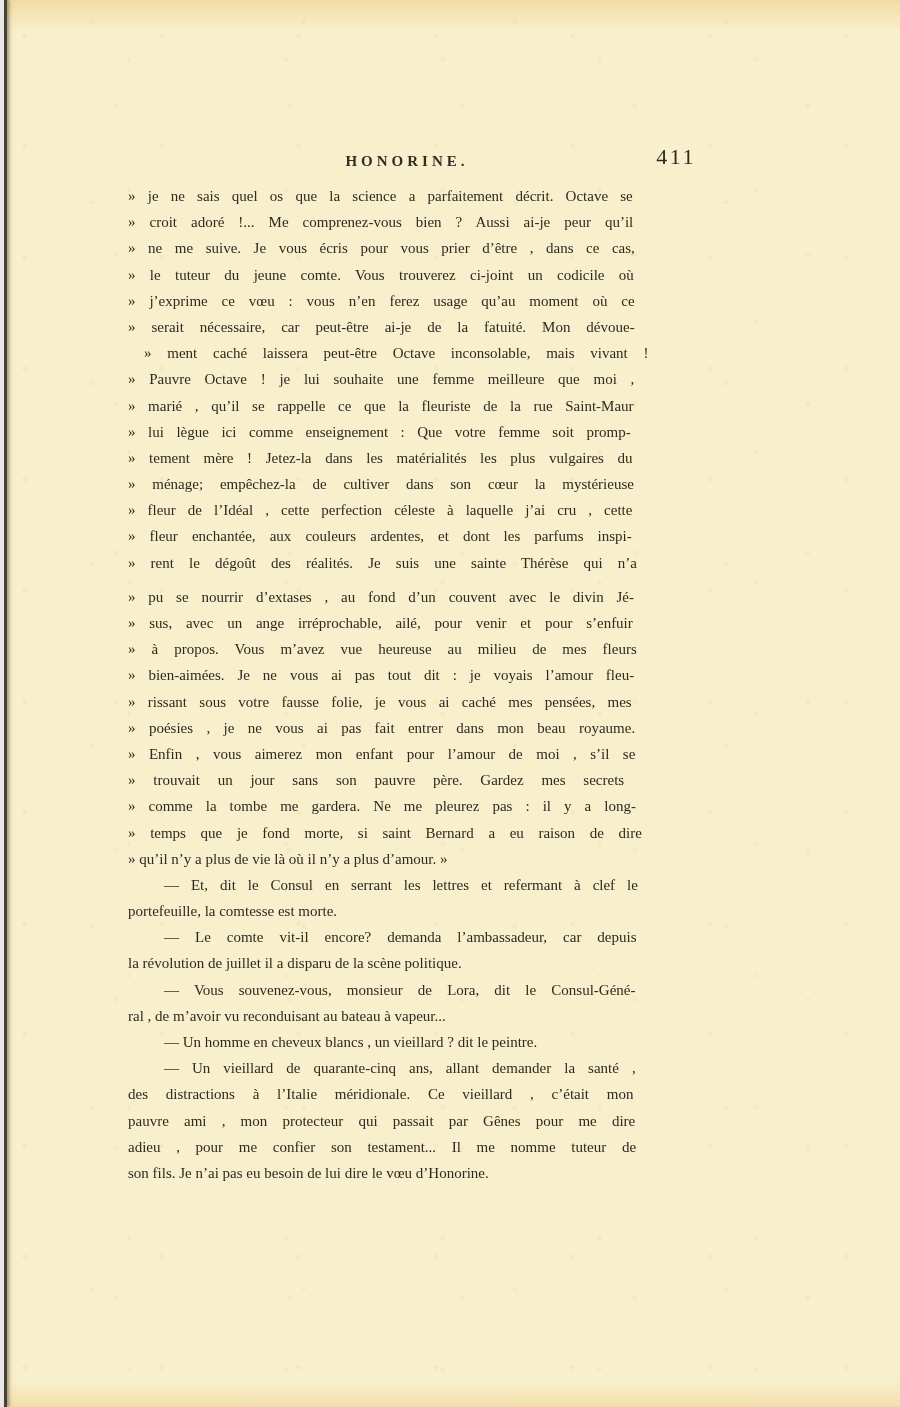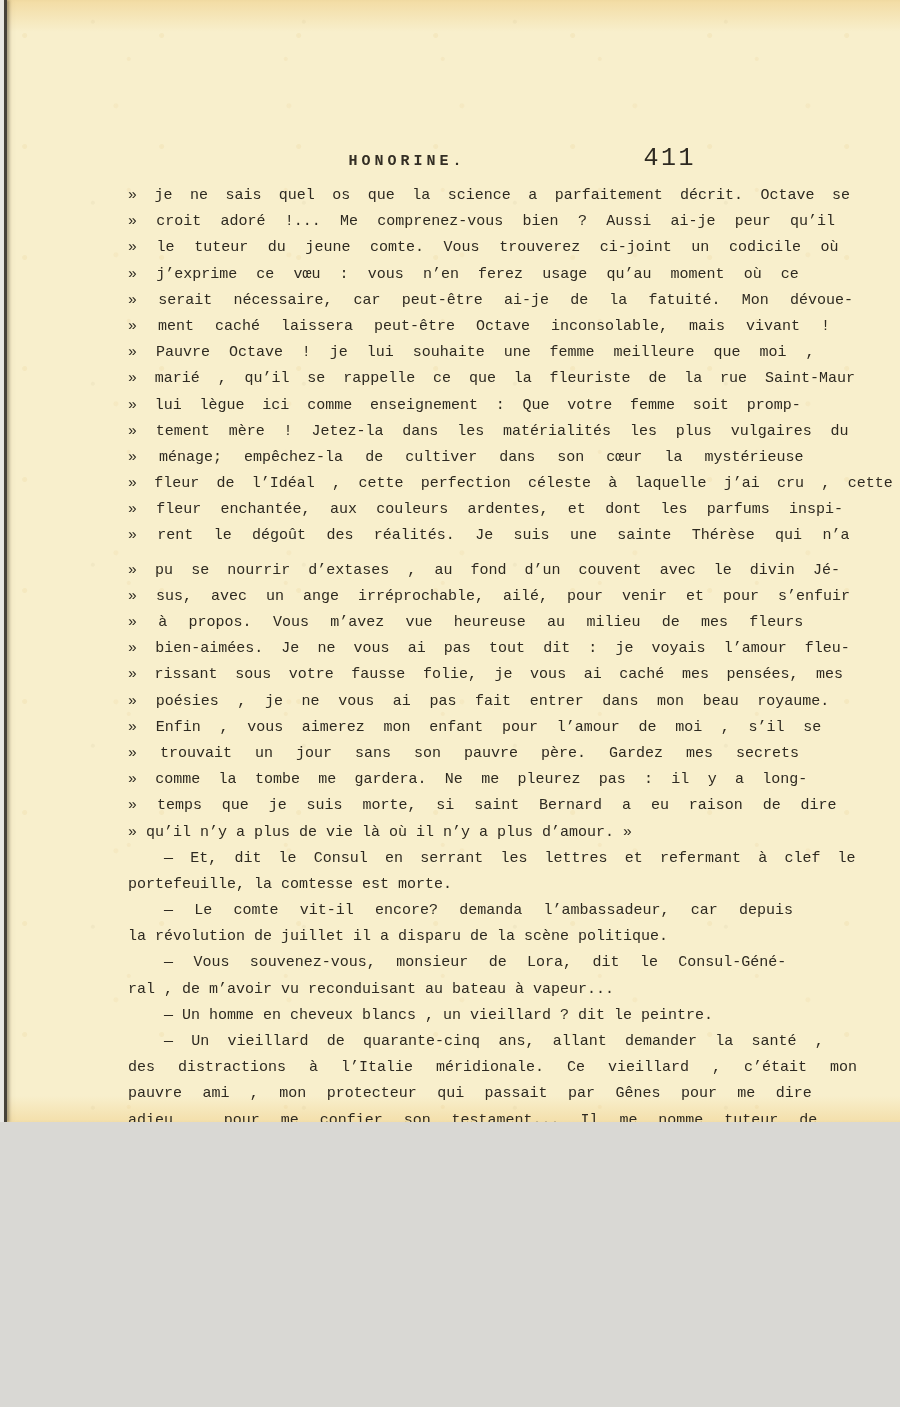--- a/index.html
+++ b/index.html
@@ -1,25 +1,25 @@
 <!DOCTYPE html>
 <html lang="fr"><head>
 <meta charset="utf-8">
 <title>Honorine — page 411</title>
 <style>
   html, body { margin: 0; padding: 0; background: #d9d8d4; }
 
   .scan {
     position: relative;
     width: 900px;
-    height: 1122px;
+    height: 1407px;
     margin: 0 auto;
     overflow: hidden;
     color: #2e2a21;
-    font-family: Liberation Mono, monospace;
+    font-family: Liberation Serif, serif;
     background:
       linear-gradient(180deg, rgba(238,204,130,0.55) 0px, rgba(238,204,130,0.0) 32px),
       linear-gradient(0deg,   rgba(238,204,130,0.45) 0px, rgba(238,204,130,0.0) 26px),
       #f8efcc;
     box-shadow: inset 14px 0 10px -8px rgba(95,80,40,0.28);
   }
 
   
   .scan::after {
     content: "";
@@ -53,21 +53,21 @@
   .head-title {
     position: absolute; left: 0; right: 0; top: 9px;
     text-align: center;
     font-size: 15px;
     font-weight: 700;
     letter-spacing: 4px;
     color: #332e24;
   }
   .page-num {
     position: absolute; right: 0; top: 0;
-    font-size: 25px;
+    font-size: 22px;
     letter-spacing: 2.5px;
     color: #2e2a21;
   }
 
   .text-block {
     position: absolute;
     left: 128px; top: 183px;
     width: 578px;
     z-index: 2;
     font-size: 15px;
@@ -89,42 +89,43 @@
   <div class="edge-dark"></div>
 
   <div class="running-head">
     <span class="head-title">HONORINE.</span>
     <span class="page-num">411</span>
   </div>
 
   <div class="text-block" id="text-block">
       <div class="line" style="word-spacing: 8.45793px;"><span>» je ne sais quel os que la science a parfaitement décrit. Octave se</span></div>
       <div class="line" style="word-spacing: 10.2599px;"><span>» croit adoré !... Me comprenez-vous bien ? Aussi ai-je peur qu’il</span></div>
+      <div class="line" style="word-spacing: 8.80246px;"><span>» ne me suive. Je vous écris pour vous prier d’être , dans ce cas,</span></div>
       <div class="line" style="word-spacing: 10.5881px;"><span>» le tuteur du jeune comte. Vous trouverez ci-joint un codicile où</span></div>
       <div class="line" style="word-spacing: 10.1484px;"><span>» j’exprime ce vœu : vous n’en ferez usage qu’au moment où ce</span></div>
       <div class="line" style="word-spacing: 12.1828px;"><span>» serait nécessaire, car peut-être ai-je de la fatuité. Mon dévoue-</span></div>
-      <div class="line" style="word-spacing: 11.9965px;"><span>» ment caché laissera peut-être Octave inconsolable, mais vivant !</span></div>
+      <div class="line" style="word-spacing: 11.9965px; margin-left: 16px;"><span>» ment caché laissera peut-être Octave inconsolable, mais vivant !</span></div>
       <div class="line" style="word-spacing: 9.94141px;"><span>» Pauvre Octave ! je lui souhaite une femme meilleure que moi ,</span></div>
       <div class="line" style="word-spacing: 8.83654px;"><span>» marié , qu’il se rappelle ce que la fleuriste de la rue Saint-Maur</span></div>
       <div class="line" style="word-spacing: 8.77699px;"><span>» lui lègue ici comme enseignement : Que votre femme soit promp-</span></div>
       <div class="line" style="word-spacing: 9.85795px;"><span>» tement mère ! Jetez-la dans les matérialités les plus vulgaires du</span></div>
       <div class="line" style="word-spacing: 13.0382px;"><span>» ménage; empêchez-la de cultiver dans son cœur la mystérieuse</span></div>
       <div class="line" style="word-spacing: 8.27284px;"><span>» fleur de l’Idéal , cette perfection céleste à laquelle j’ai cru , cette</span></div>
       <div class="line" style="word-spacing: 10.3px;"><span>» fleur enchantée, aux couleurs ardentes, et dont les parfums inspi-</span></div>
       <div class="line" style="word-spacing: 11.3659px;"><span>» rent le dégoût des réalités. Je suis une sainte Thérèse qui n’a</span></div>
       <div class="line" style="word-spacing: 9.0613px; margin-top: 8px;"><span>» pu se nourrir d’extases , au fond d’un couvent avec le divin Jé-</span></div>
       <div class="line" style="word-spacing: 9.99432px;"><span>» sus, avec un ange irréprochable, ailé, pour venir et pour s’enfuir</span></div>
       <div class="line" style="word-spacing: 12.2926px;"><span>» à propos. Vous m’avez vue heureuse au milieu de mes fleurs</span></div>
       <div class="line" style="word-spacing: 9.13582px;"><span>» bien-aimées. Je ne vous ai pas tout dit : je voyais l’amour fleu-</span></div>
       <div class="line" style="word-spacing: 8.58073px;"><span>» rissant sous votre fausse folie, je vous ai caché mes pensées, mes</span></div>
       <div class="line" style="word-spacing: 9.63101px;"><span>» poésies , je ne vous ai pas fait entrer dans mon beau royaume.</span></div>
       <div class="line" style="word-spacing: 9.70553px;"><span>» Enfin , vous aimerez mon enfant pour l’amour de moi , s’il se</span></div>
       <div class="line" style="word-spacing: 14px;"><span>» trouvait un jour sans son pauvre père. Gardez mes secrets</span></div>
       <div class="line" style="word-spacing: 9.29799px;"><span>» comme la tombe me gardera. Ne me pleurez pas : il y a long-</span></div>
-      <div class="line" style="word-spacing: 10.8822px;"><span>» temps que je suis morte, si saint Bernard a eu raison de dire</span></div>
+      <div class="line" style="word-spacing: 10.8822px;"><span>» temps que je fond morte, si saint Bernard a eu raison de dire</span></div>
       <div class="line"><span>» qu’il n’y a plus de vie là où il n’y a plus d’amour. »</span></div>
       <div class="line indent" style="word-spacing: 8.19351px;"><span>— Et, dit le Consul en serrant les lettres et refermant à clef le</span></div>
       <div class="line"><span>portefeuille, la comtesse est morte.</span></div>
       <div class="line indent" style="word-spacing: 12.2344px;"><span>— Le comte vit-il encore? demanda l’ambassadeur, car depuis</span></div>
       <div class="line"><span>la révolution de juillet il a disparu de la scène politique.</span></div>
       <div class="line indent" style="word-spacing: 11.4102px;"><span>— Vous souvenez-vous, monsieur de Lora, dit le Consul-Géné-</span></div>
       <div class="line"><span>ral , de m’avoir vu reconduisant au bateau à vapeur...</span></div>
       <div class="line indent"><span>— Un homme en cheveux blancs , un vieillard ? dit le peintre.</span></div>
       <div class="line indent" style="word-spacing: 9.26875px;"><span>— Un vieillard de quarante-cinq ans, allant demander la santé ,</span></div>
       <div class="line" style="word-spacing: 14px;"><span>des distractions à l’Italie méridionale. Ce vieillard , c’était mon</span></div>

